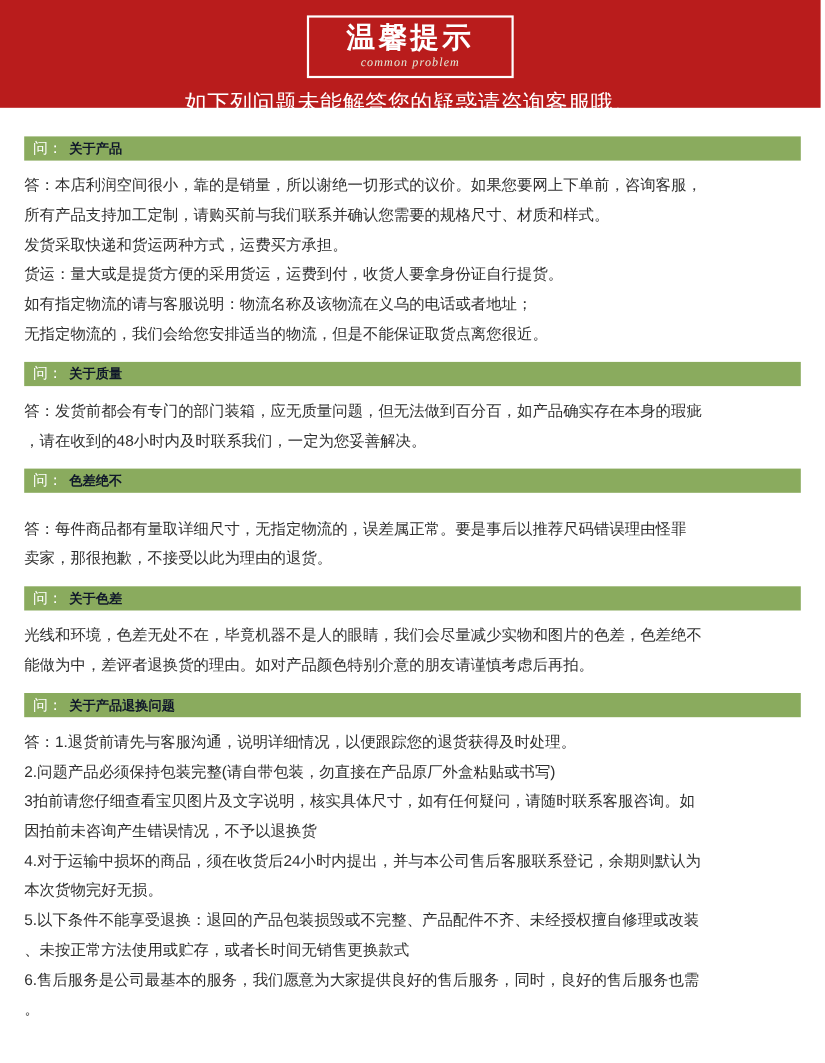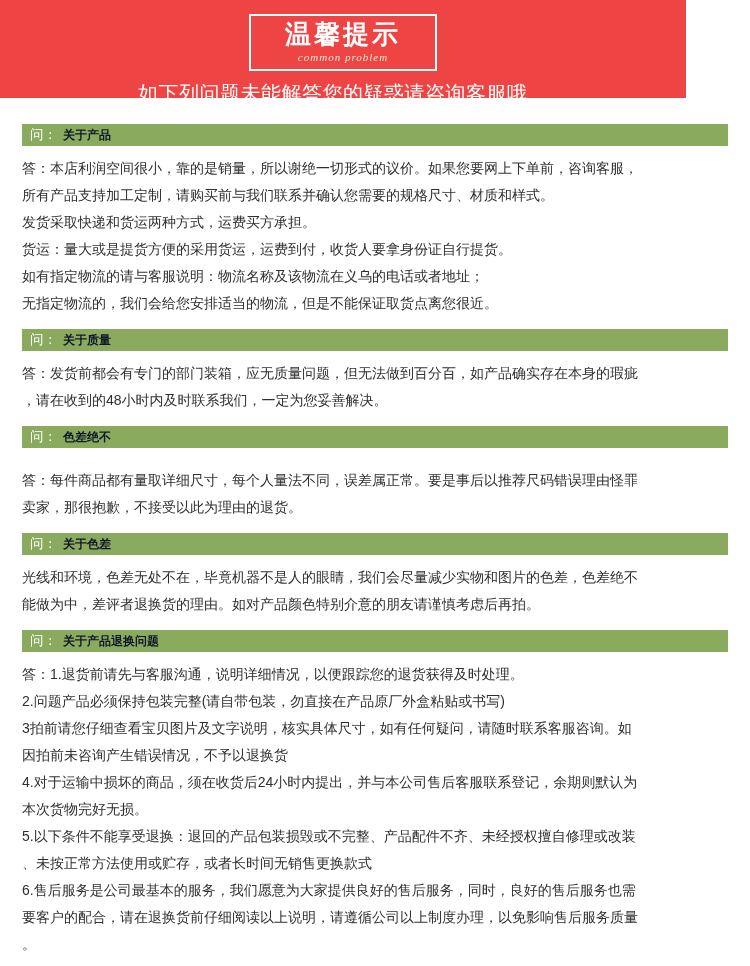--- a/index.html
+++ b/index.html
@@ -14,23 +14,23 @@
     font-family: "Liberation Sans", "DejaVu Sans", sans-serif;
     color: #333333;
   }
   .page {
     width: 750px;
     position: relative;
     background: #ffffff;
   }
   
   .banner {
-    width: 686px;
+    width: 746px;
     height: 98px;
-    background: #ef4444;
+    background: #b91c1c;
     display: flex;
     flex-direction: column;
     align-items: center;
     justify-content: flex-start;
     padding-top: 14px;
   }
   .banner-box {
     border: 2px solid #ffffff;
     padding: 4px 34px 6px 34px;
     display: flex;
@@ -140,21 +140,21 @@
       </div>
     </div>
 
     <div class="qa-block">
       <div class="q-bar">
         <span class="q-label">问：</span>
         <span class="q-text">色差绝不</span>
       </div>
       <div class="spacer-lg"></div>
       <div class="ans-lines">
-        <p>答：每件商品都有量取详细尺寸，每个人量法不同，误差属正常。要是事后以推荐尺码错误理由怪罪</p>
+        <p>答：每件商品都有量取详细尺寸，无指定物流的，误差属正常。要是事后以推荐尺码错误理由怪罪</p>
         <p>卖家，那很抱歉，不接受以此为理由的退货。</p>
       </div>
     </div>
 
     <div class="qa-block">
       <div class="q-bar">
         <span class="q-label">问：</span>
         <span class="q-text">关于色差</span>
       </div>
       <div class="ans-lines">
@@ -171,19 +171,18 @@
       <div class="ans-lines num-list">
         <p>答：1.退货前请先与客服沟通，说明详细情况，以便跟踪您的退货获得及时处理。</p>
         <p>2.问题产品必须保持包装完整(请自带包装，勿直接在产品原厂外盒粘贴或书写)</p>
         <p>3拍前请您仔细查看宝贝图片及文字说明，核实具体尺寸，如有任何疑问，请随时联系客服咨询。如</p>
         <p>因拍前未咨询产生错误情况，不予以退换货</p>
         <p>4.对于运输中损坏的商品，须在收货后24小时内提出，并与本公司售后客服联系登记，余期则默认为</p>
         <p>本次货物完好无损。</p>
         <p>5.以下条件不能享受退换：退回的产品包装损毁或不完整、产品配件不齐、未经授权擅自修理或改装</p>
         <p>、未按正常方法使用或贮存，或者长时间无销售更换款式</p>
         <p>6.售后服务是公司最基本的服务，我们愿意为大家提供良好的售后服务，同时，良好的售后服务也需</p>
-        <p>要客户的配合，请在退换货前仔细阅读以上说明，请遵循公司以上制度办理，以免影响售后服务质量</p>
         <p>。</p>
       </div>
     </div>
 
   </div>
 </div>
 
 </body></html>

